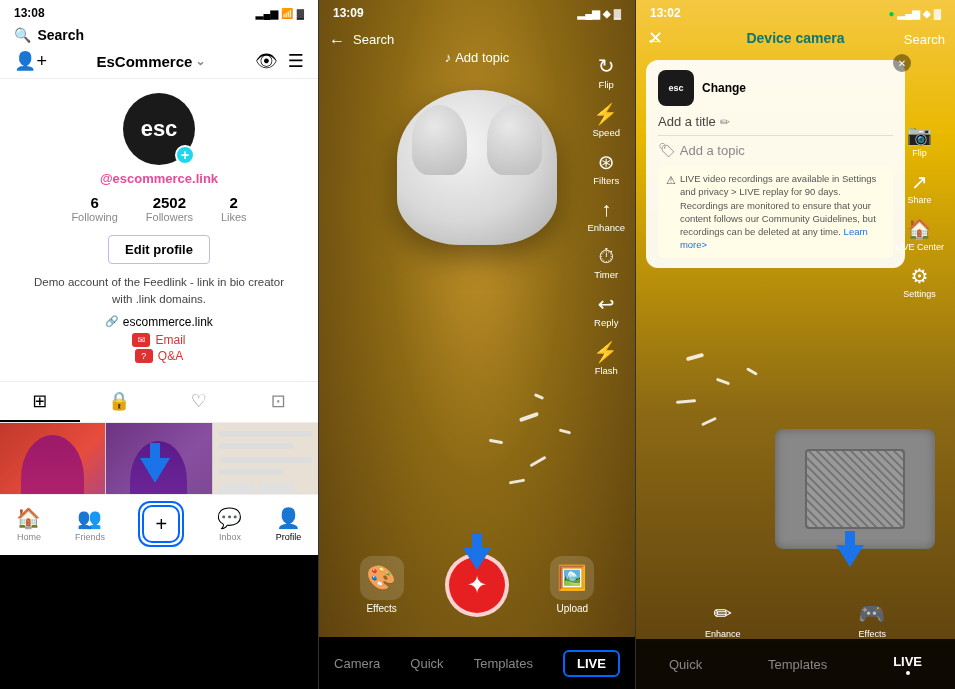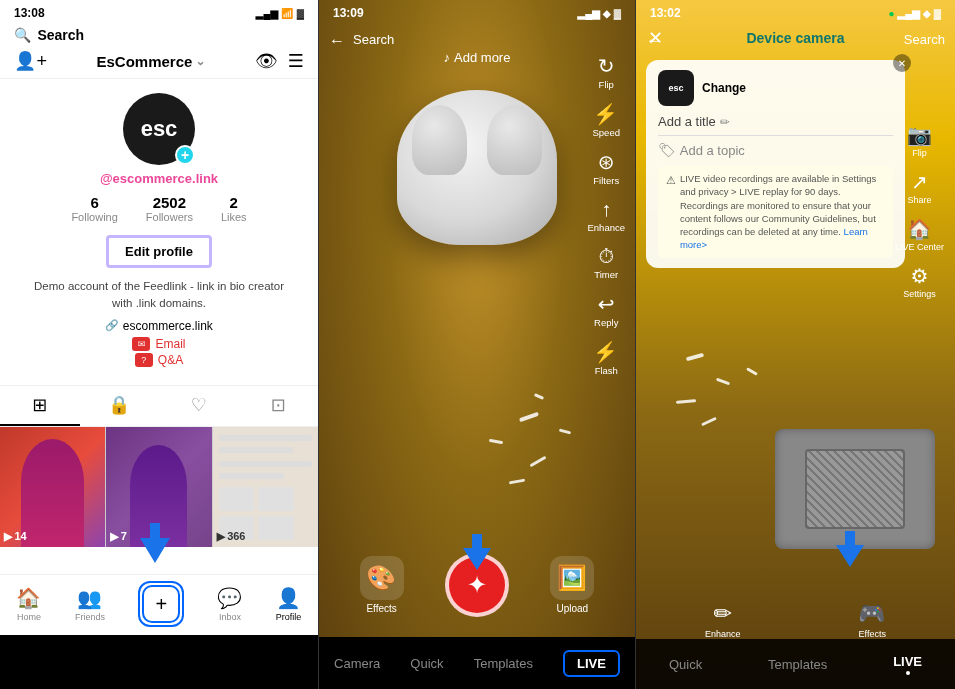--- a/index.html
+++ b/index.html
@@ -12,21 +12,21 @@
       background: #000;
     }
 
     
     .phone {
       position: relative;
       overflow: hidden;
       background: #fff;
     }
 
-    .phone-1 { width: 318px; height: 635px; }
+    .phone-1 { width: 318px; height: 555px; }
     .phone-2 { width: 318px; height: 689px; border-left: 1px solid #333; border-right: 1px solid #333; }
     .phone-3 { width: 319px; height: 689px; }
 
     
     .status-bar {
       display: flex;
       justify-content: space-between;
       align-items: center;
       padding: 6px 14px 4px;
       font-size: 11px;
@@ -101,21 +101,21 @@
       margin: 8px 0;
     }
     .p1-stat {
       display: flex;
       flex-direction: column;
       align-items: center;
     }
     .p1-stat-num { font-size: 15px; font-weight: 700; }
     .p1-stat-label { font-size: 11px; color: #888; }
     .p1-edit-btn {
-      border: 3px solid #c4b5fd;
+      border: 1px solid #c4b5fd;
       border-radius: 4px;
       padding: 6px 16px;
       font-size: 13px;
       font-weight: 600;
       background: #fff;
       margin: 4px 0 10px;
       cursor: pointer;
     }
     .p1-bio {
       font-size: 11.5px;
@@ -595,21 +595,21 @@
     </div>
   </div>
 
   <div style="position:absolute;top:24px;left:0;right:0;display:flex;align-items:center;padding:6px 10px;z-index:10;">
     <span style="color:#fff;font-size:16px;margin-right:8px;">←</span>
     <span style="color:#fff;font-size:13px;font-weight:500;">Search</span>
   </div>
 
   <div style="position:absolute;top:50px;left:0;right:0;display:flex;justify-content:center;align-items:center;z-index:10;gap:4px;">
     <span style="color:#fff;font-size:13px;">♪</span>
-    <span style="color:#fff;font-size:13px;font-weight:500;">Add more</span>
+    <span style="color:#fff;font-size:13px;font-weight:500;">Add topic</span>
   </div>
 
   <div class="p2-right-icons">
     <div class="p2-icon-btn">
       <span class="p2-icon-sym">↻</span>
       <span>Flip</span>
     </div>
     <div class="p2-icon-btn">
       <span class="p2-icon-sym">⚡</span>
       <span>Speed</span>

